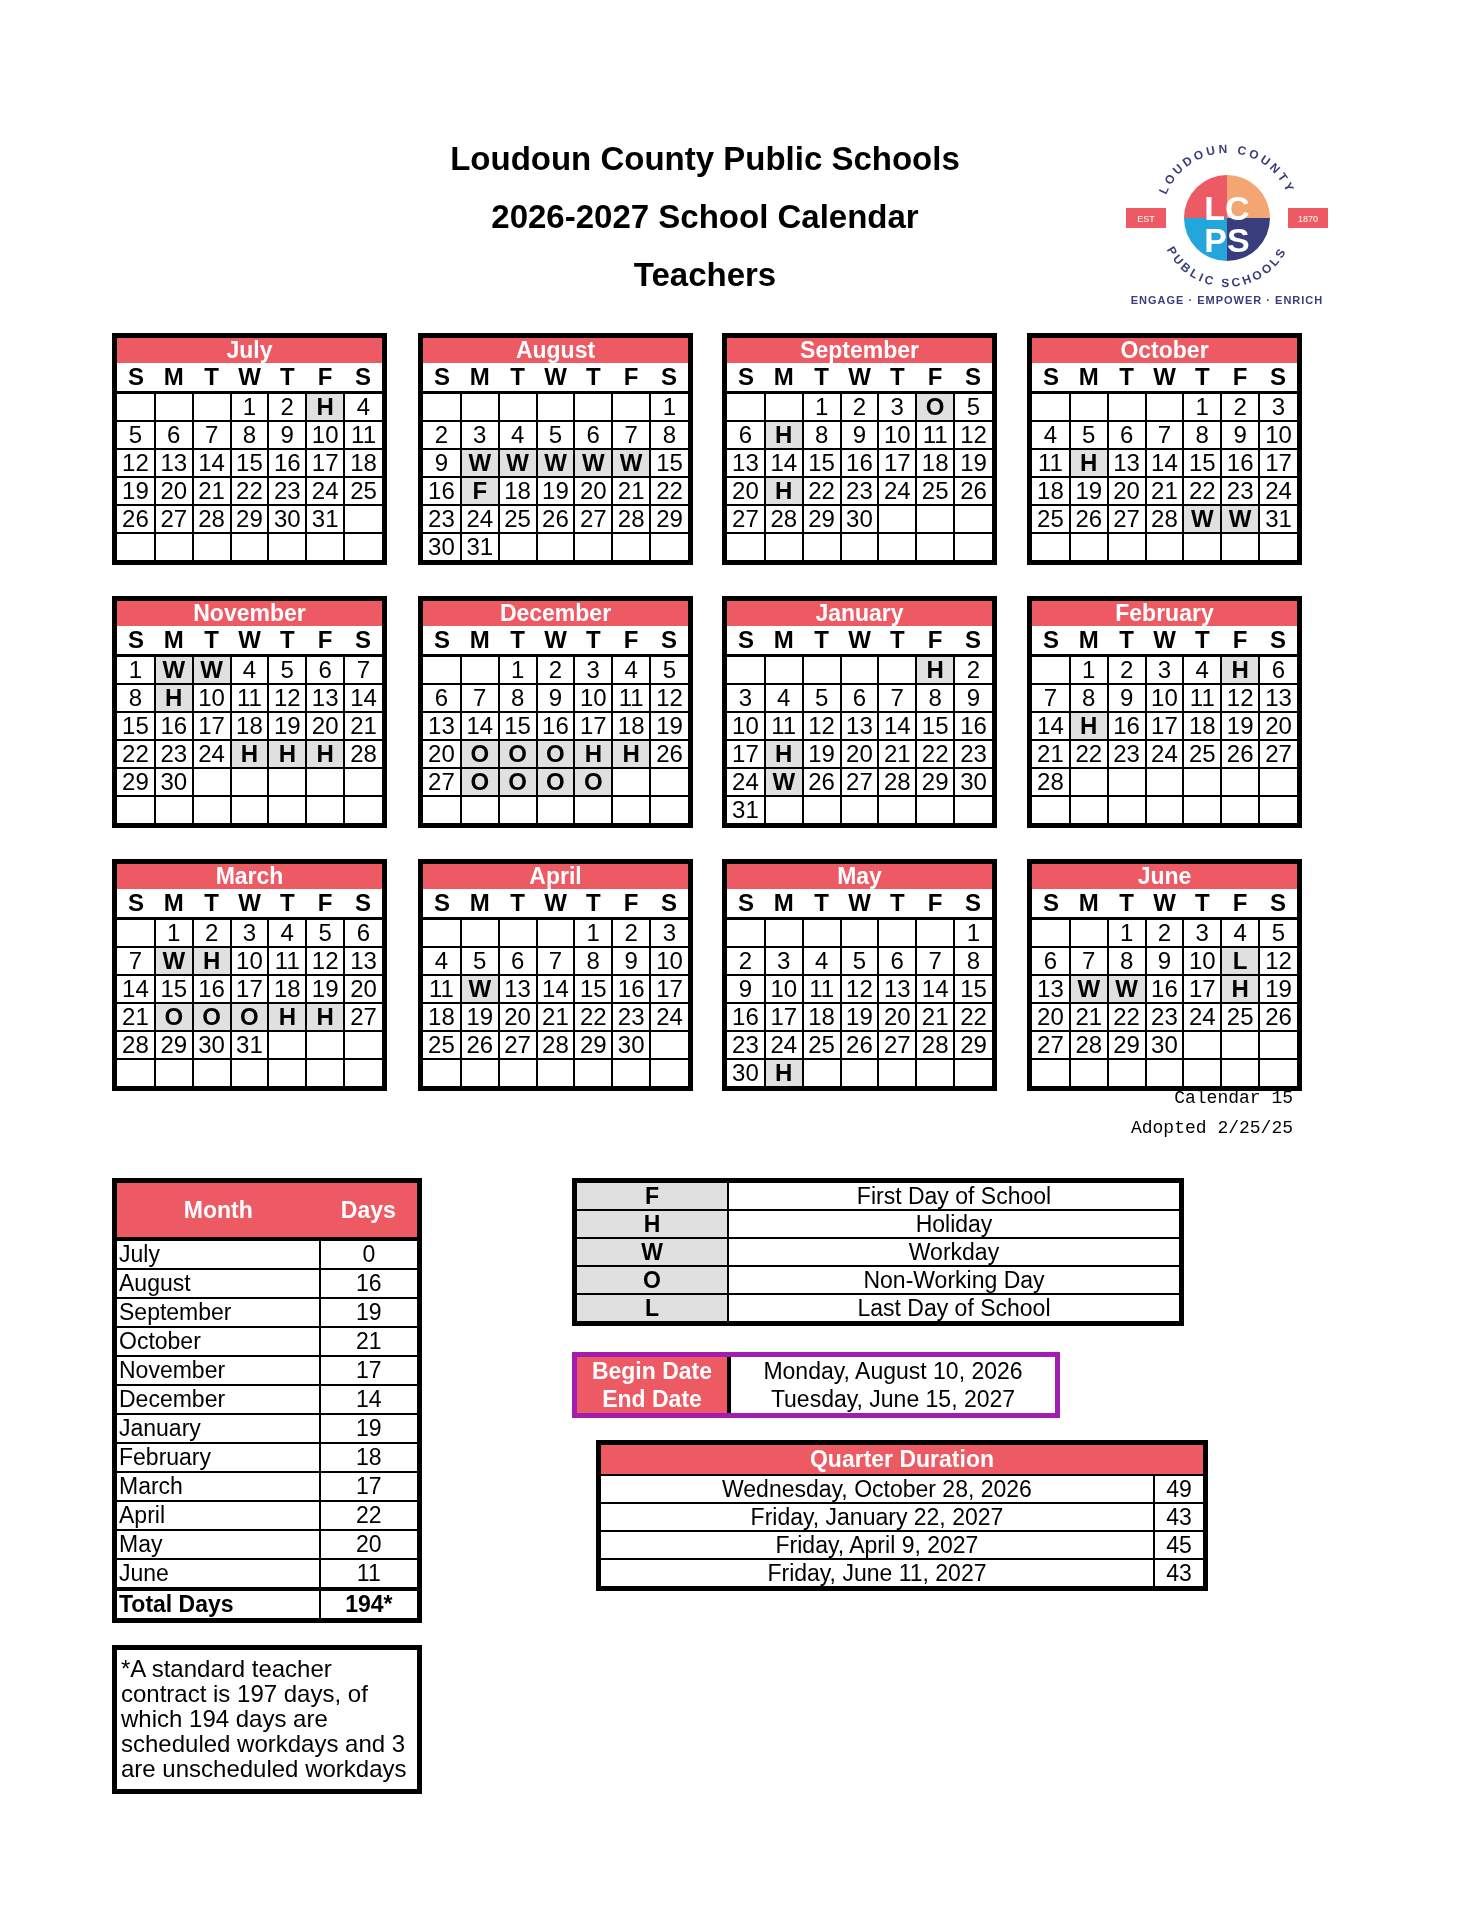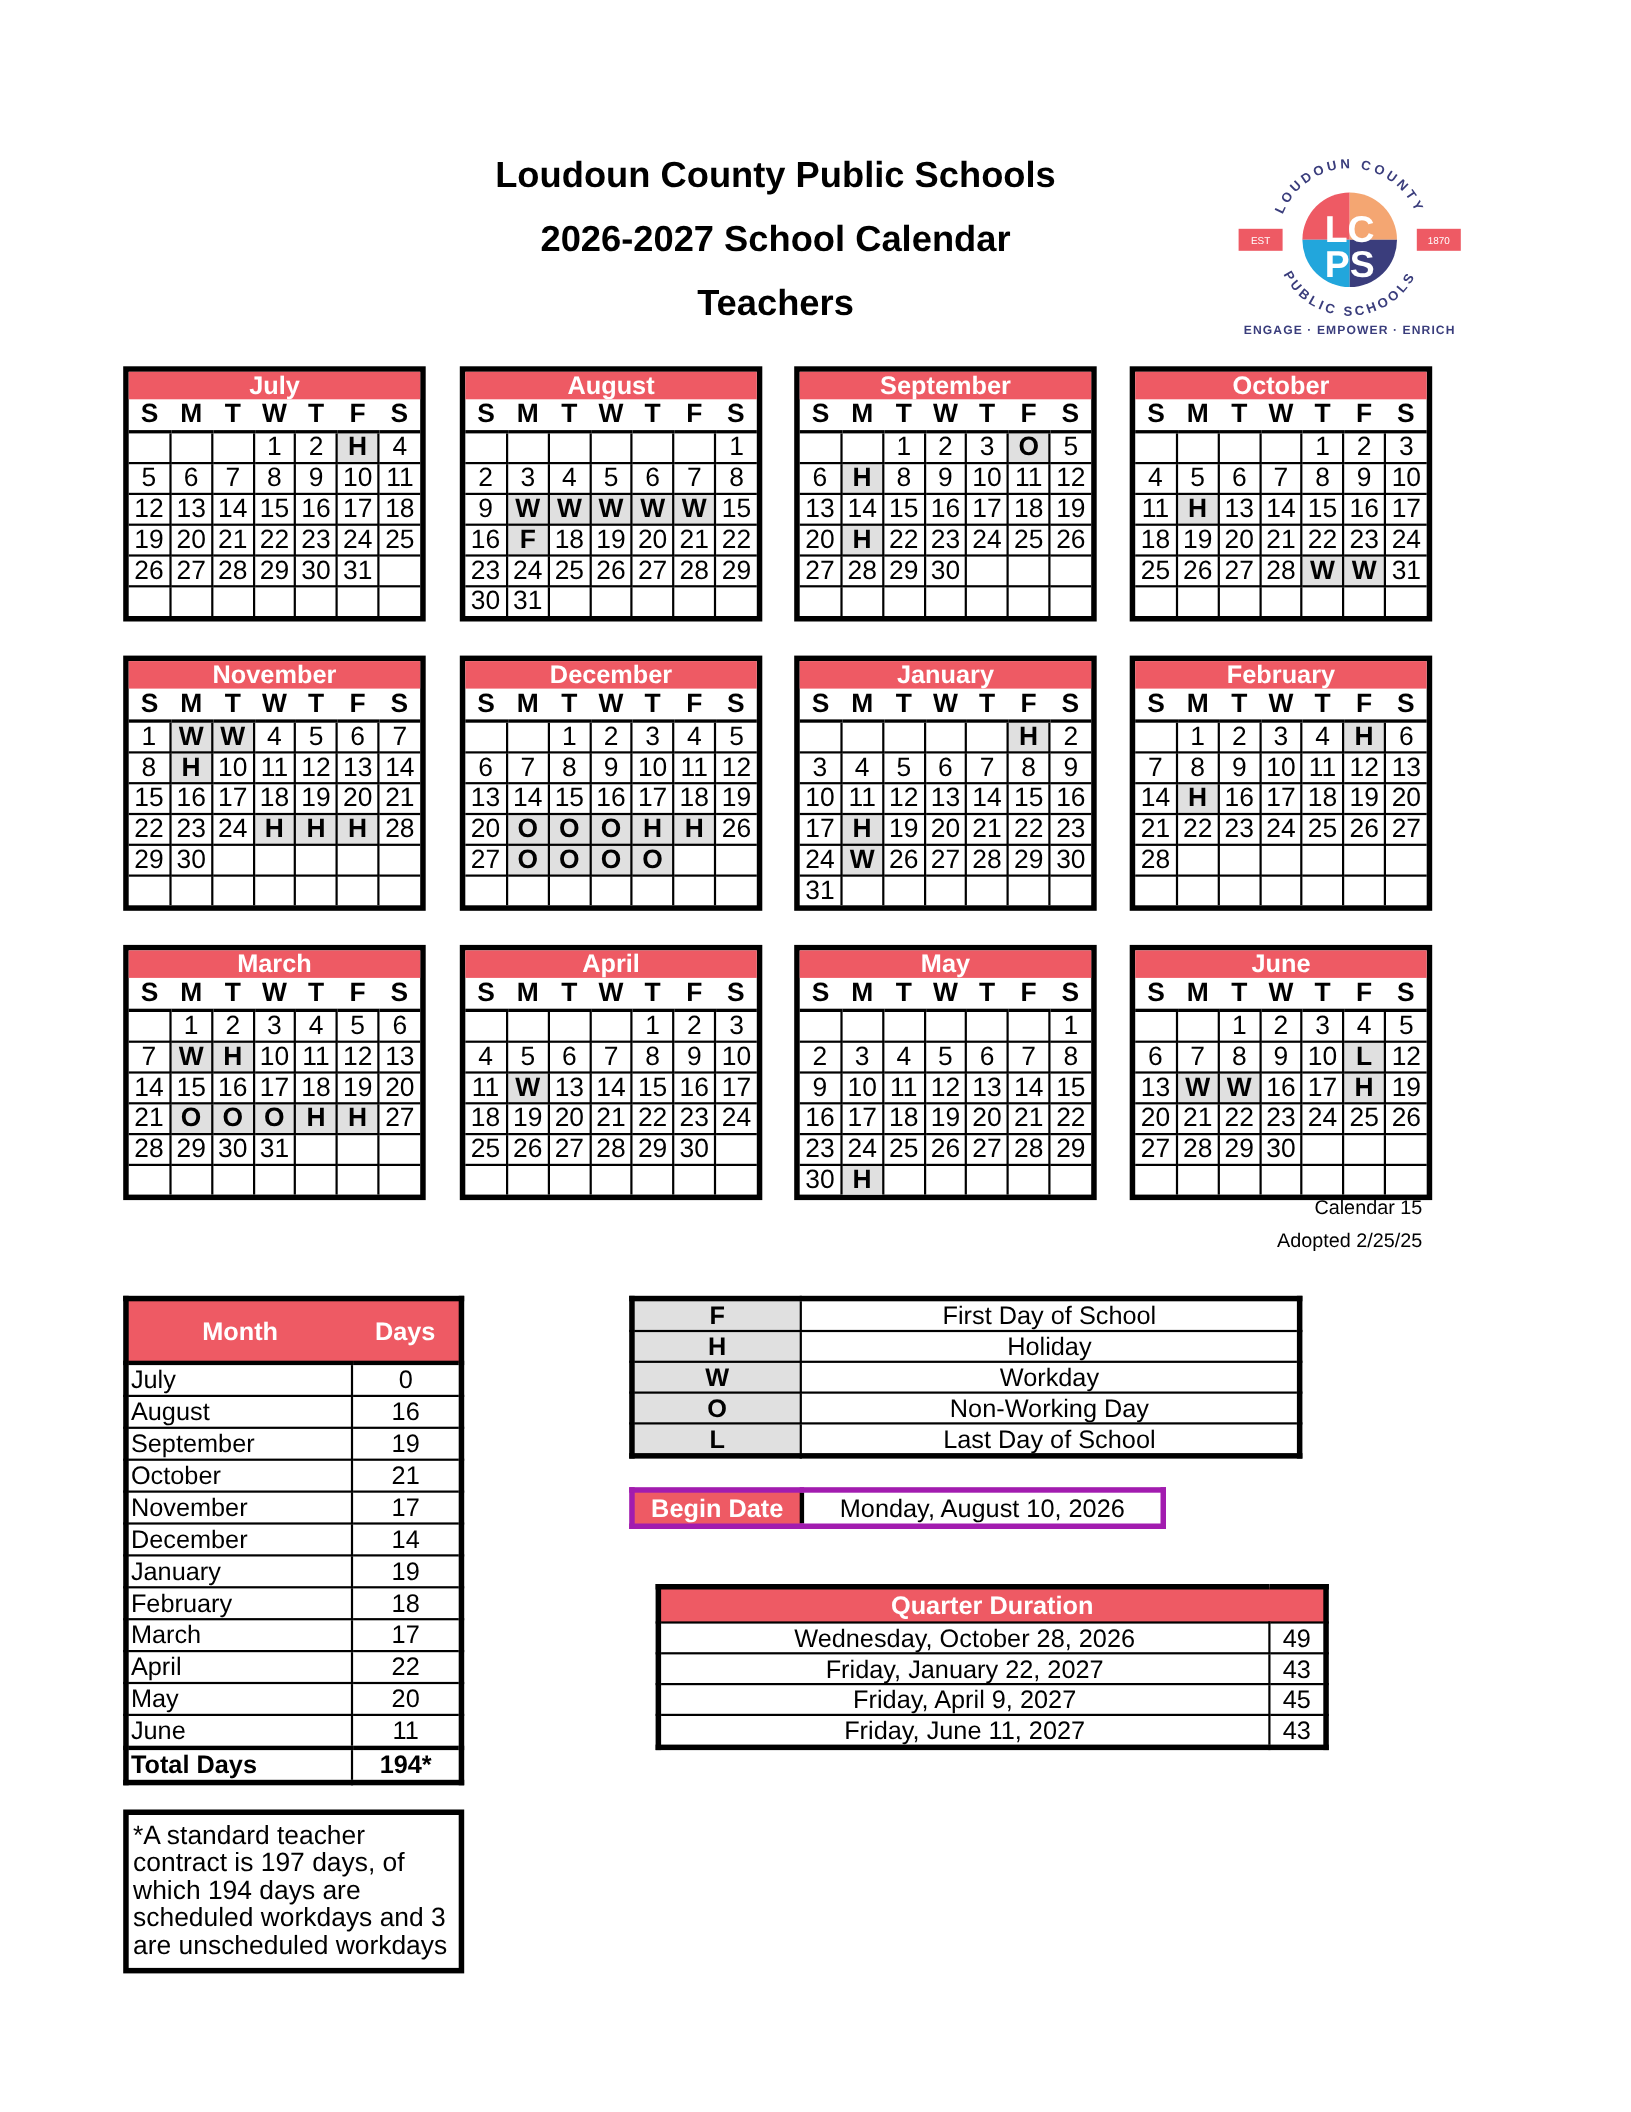--- a/index.html
+++ b/index.html
@@ -9,21 +9,21 @@
   .logo { position:absolute; left:1122px; top:128px; width:210px; height:180px; }
   .cal { position:absolute; width:275px; border:5px solid #000; background:#fff; box-sizing:border-box; }
   .cal-head { background:#ee5a64; color:#fff; font-weight:bold; font-size:23px; text-align:center; height:25px; line-height:25px; }
   .cal table { border-collapse:collapse; width:100%; table-layout:fixed; }
   .cal th { font-size:24px; font-weight:bold; height:28px; padding:0; line-height:28px; border-bottom:3px solid #000; }
   .cal td { font-size:24px; height:26px; padding:0; line-height:26px; text-align:center; border:2px solid #000; }
   .cal tr td:first-child { border-left:none; }
   .cal tr td:last-child { border-right:none; }
   .cal tr:last-child td { border-bottom:none; }
   .cal td.mark { background:#e0e0e0; font-weight:bold; }
-  .footnote-cal { position:absolute; right:190px; font-size:18px; }
+  .footnote-cal { position:absolute; right:190px; font-size:18px;font-family:Liberation Mono, monospace; }
   .days-table { position:absolute; left:112px; top:1178px; width:310px; border:5px solid #000; border-collapse:collapse; box-sizing:border-box; }
   .days-table th { background:#ee5a64; color:#fff; font-size:23px; height:52px; border-bottom:4px solid #000; }
   .days-table td { font-size:23px; height:27px; padding:0 2px; border:2px solid #000; line-height:25px; }
   .days-table td.num { text-align:center; }
   .days-table tr.total td { font-weight:bold; border-top:4px solid #000; }
   .legend { position:absolute; left:572px; top:1178px; width:612px; border:5px solid #000; border-collapse:collapse; box-sizing:border-box; }
   .legend td { font-size:23px; height:26px; line-height:26px; padding:0; border:2px solid #000; text-align:center; }
   .legend td.code { background:#e0e0e0; font-weight:bold; width:150px; }
   .dates { position:absolute; left:572px; top:1352px; width:488px; border:5px solid #a21caf; border-collapse:collapse; box-sizing:border-box; }
   .dates td { font-size:23px; height:28px; line-height:28px; padding:0; text-align:center; }
@@ -1018,20 +1018,24 @@
       </tr>
     </tbody>
   </table>
 
 <table class="dates">
   <tbody>
       <tr>
     <td class="lbl">Begin Date</td>
     <td>Monday, August 10, 2026</td>
   </tr>
+  <tr>
+    <td class="lbl">End Date</td>
+    <td>Tuesday, June 15, 2027</td>
+  </tr>
 </tbody>
   </table>
 
 <table class="quarter">
   <thead>
     <tr>
         <th class="cap" colspan="2">Quarter Duration</th>
       </tr>
   </thead>
   <tbody id="quarter-body">

